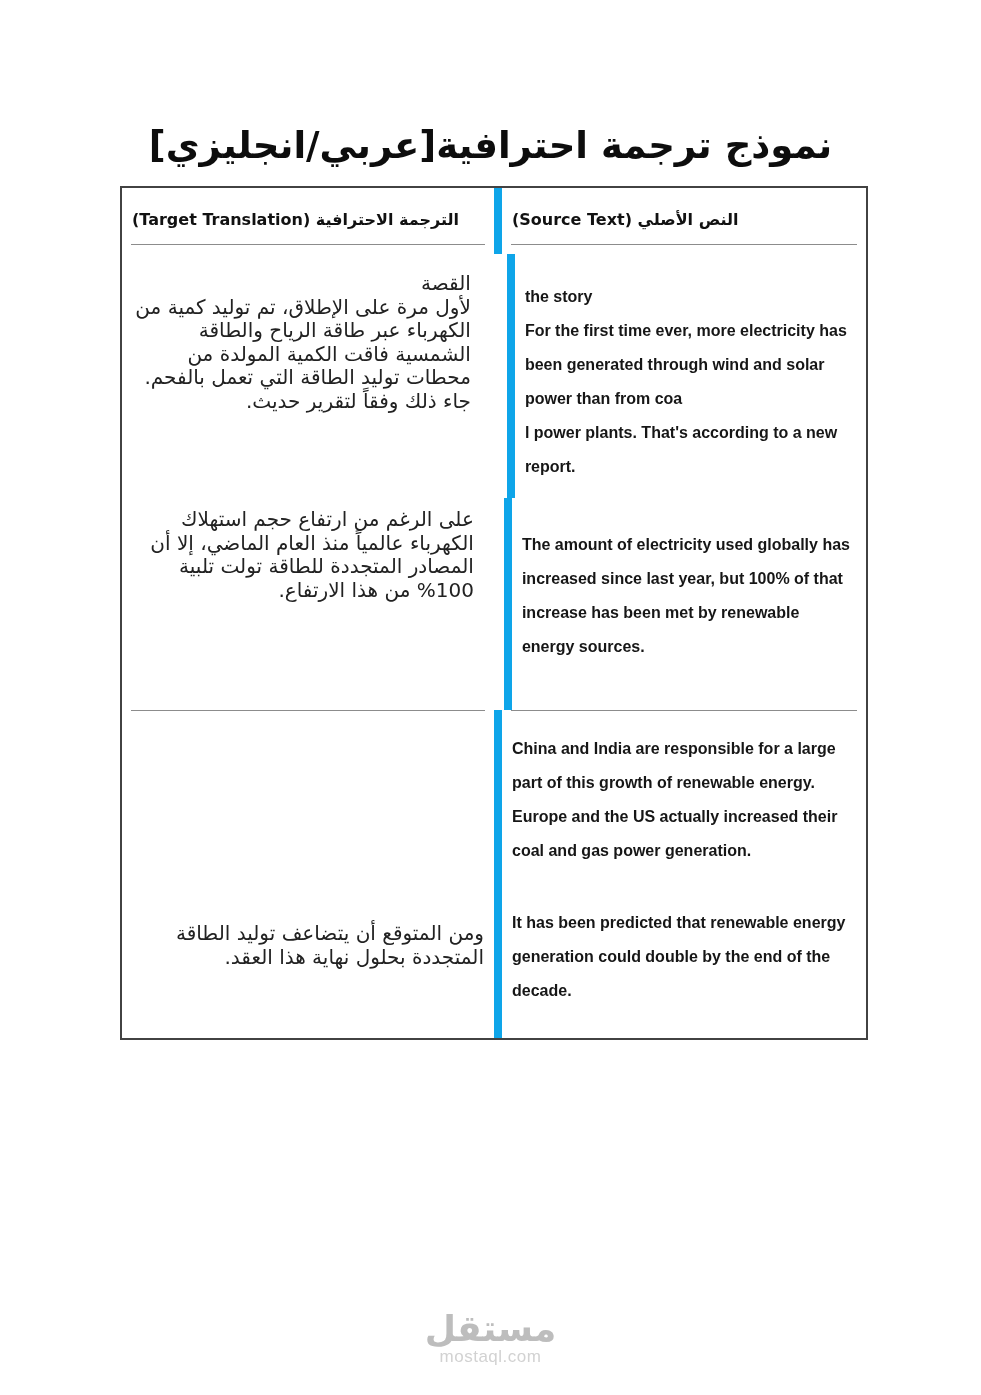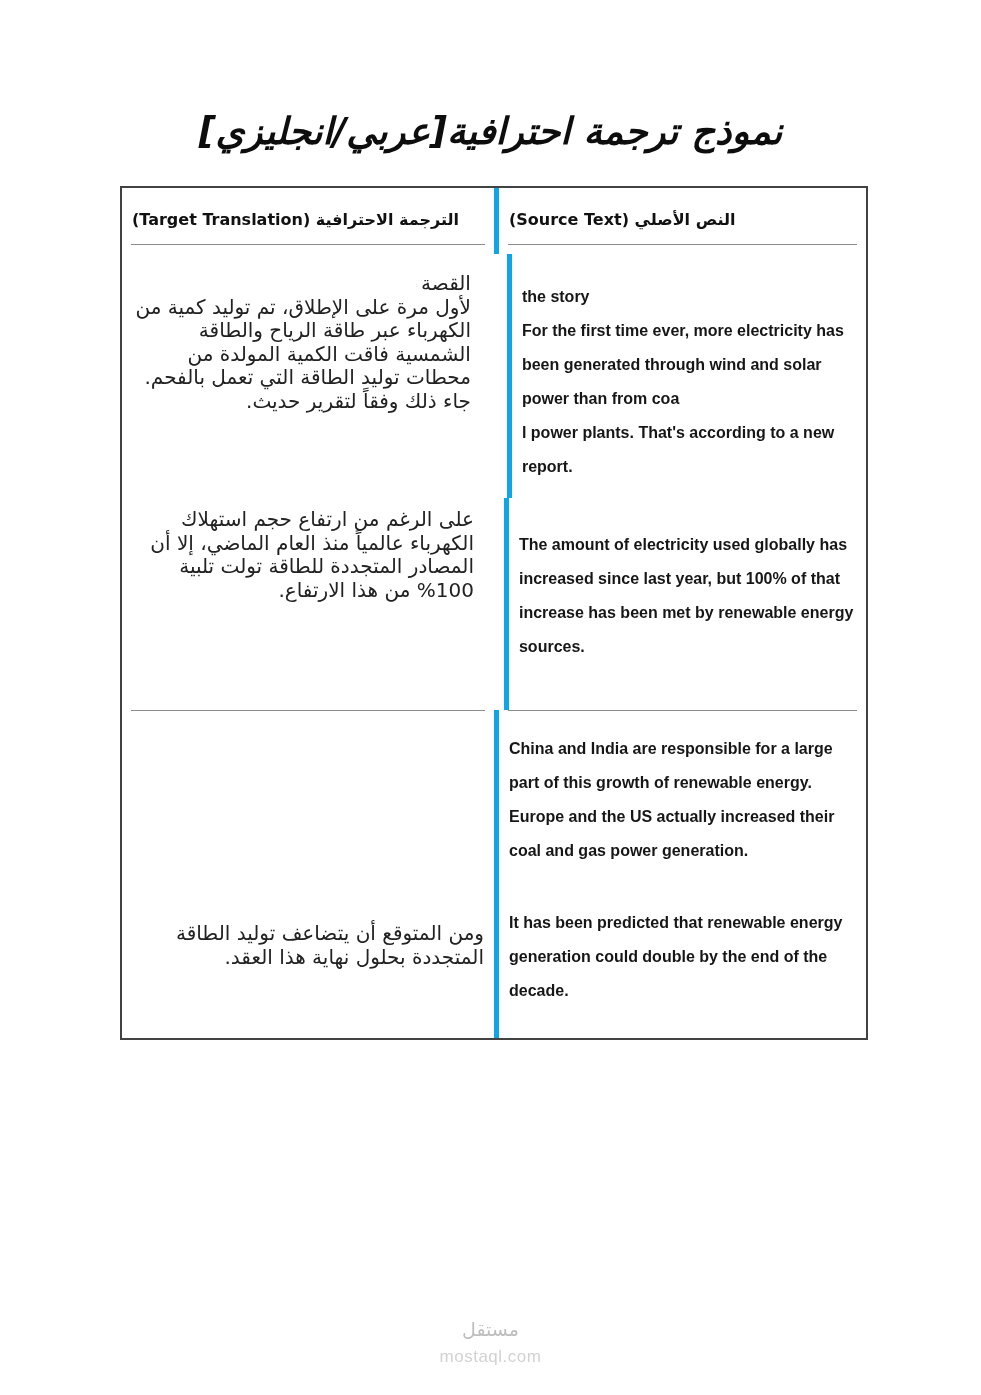--- a/index.html
+++ b/index.html
@@ -10,41 +10,40 @@
     color: #1a1a1a;
   }
   .sheet {
     position: relative;
     width: 981px; height: 1395px;
     background: #ffffff;
     overflow: hidden;
   }
   .title {
     position: absolute;
-    top: 110px; left: 0; right: 0;
+    top: 124px; left: 0; right: 0;
     text-align: center;
     direction: rtl;
     font-size: 37px;
     font-weight: bold;
     color: #0d0d0d;
     letter-spacing: 0px;
-    font-style: italic;
   }
   .ttable {
     position: absolute;
     left: 120px; top: 186px;
     width: 748px; height: 854px;
     border: 2px solid #424242;
     display: flex;
     flex-direction: column;
     background: #fff;
   }
   .trow { display: flex; direction: rtl; }
   .cell { width: 50%; }
-  .source-cell { border-left: 5px solid #0ea5e9; }
+  .source-cell { border-left: 8px solid #0ea5e9; }
 
   .header-row { height: 56px; }
   .header-cell {
     direction: rtl;
     text-align: left;
     font-weight: bold;
     font-size: 16px;
     color: #111;
     padding: 22px 10px 0 10px;
     white-space: nowrap;
@@ -91,22 +90,22 @@
   .row4 .en { padding-top: 10px; }
   .row4 .ar { padding-top: 26px; }
 
   .watermark {
     position: absolute;
     left: 0; right: 0; bottom: 26px;
     text-align: center;
   }
   .watermark .brand {
     direction: rtl;
-    font-size: 19px;
-    font-weight: normal;
+    font-size: 36px;
+    font-weight: bold;
     color: #bdbdbd;
     line-height: 32px;
   }
   .watermark .site {
     font-family: "Liberation Sans", sans-serif;
     font-size: 17px;
     color: #d2d2d2;
     letter-spacing: 0.5px;
     line-height: 24px;
   }

